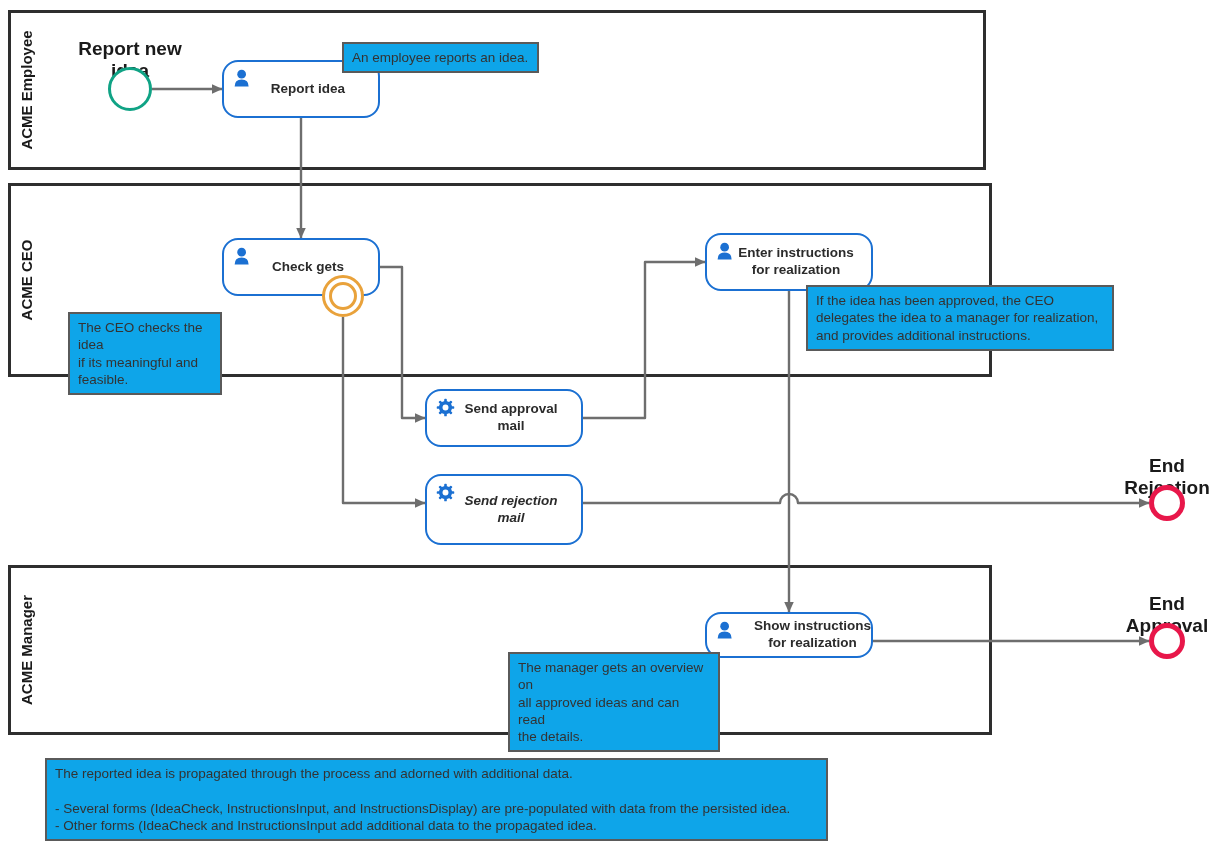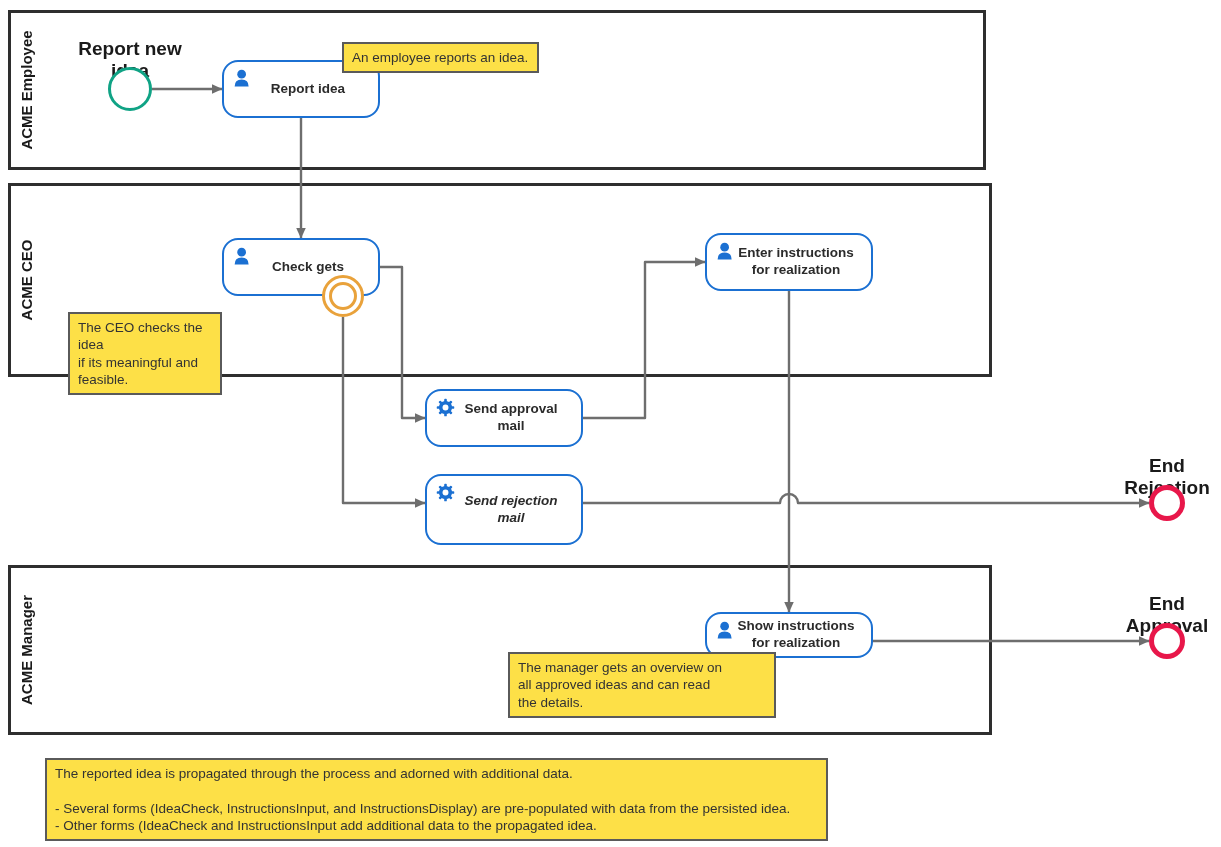--- a/index.html
+++ b/index.html
@@ -18,21 +18,21 @@
 
   .event{position:absolute;border-radius:50%;background:#ffffff;box-sizing:border-box;z-index:5;}
   .event-start{width:44px;height:44px;border:3px solid #10a385;}
   .event-end{width:36px;height:36px;border:5px solid #e8174a;}
   .boundary-outer{position:absolute;width:42px;height:42px;border:3px solid #e9a23b;border-radius:50%;
     background:#ffffff;box-sizing:border-box;z-index:5;display:flex;align-items:center;justify-content:center;}
   .boundary-inner{width:28px;height:28px;border:3px solid #e9a23b;border-radius:50%;box-sizing:border-box;}
 
   .event-label{position:absolute;font-weight:bold;font-size:19px;color:#1a1a1a;text-align:center;z-index:5;}
 
-  .note{position:absolute;background:#fde047;border:2px solid #5a5a5a;color:#333333;font-size:13.5px;
+  .note{position:absolute;background:#0ea5e9;border:2px solid #5a5a5a;color:#333333;font-size:13.5px;
     line-height:1.28;padding:5px 8px;box-sizing:border-box;white-space:pre-line;z-index:6;}
 </style>
 </head>
 <body>
 
 <div class="canvas">
 
   <div class="lane" style="left:8px;top:10px;width:978px;height:160px;"></div>
   <div class="lane" style="left:8px;top:183px;width:984px;height:194px;"></div>
   <div class="lane" style="left:8px;top:565px;width:984px;height:170px;"></div>
@@ -110,21 +110,21 @@
         <rect x="10.5" y="2" width="3" height="20" rx="1" transform="rotate(90 12 12)"></rect>
         <rect x="10.5" y="2" width="3" height="20" rx="1" transform="rotate(135 12 12)"></rect>
         <circle cx="12" cy="12" r="7.5"></circle>
       </g>
       <circle cx="12" cy="12" r="3.4" fill="#fff"></circle>
     </svg>
     <div class="task-label">Send rejection
 mail</div>
   </div>
 
-  <div class="task" style="left:705px;top:612px;width:168px;height:46px;">
+  <div class="task" style="left:705px;top:612px;width:168px;height:46px;justify-content:flex-end;">
     <svg class="task-icon" viewBox="0 0 24 24">
       <circle cx="11" cy="7" r="5" fill="currentColor"></circle>
         <path d="M3 21 q0 -8 8 -8 q8 0 8 8 z" fill="currentColor"></path>
     </svg>
     <div class="task-label">Show instructions
 for realization</div>
   </div>
 
   <div class="boundary-outer" style="left:322px;top:275px;">
     <div class="boundary-inner"></div>
@@ -133,21 +133,24 @@
   <div class="event-label" style="left:1107px;top:455px;width:120px;">End Rejection</div>
   <div class="event event-end" style="left:1149px;top:485px;"></div>
 
   <div class="event-label" style="left:1107px;top:593px;width:120px;">End Approval</div>
   <div class="event event-end" style="left:1149px;top:623px;"></div>
 
   <div class="note" style="left:342px;top:42px;width:197px;">An employee reports an idea.</div>
   <div class="note" style="left:68px;top:312px;width:154px;">The CEO checks the idea
 if its meaningful and
 feasible.</div>
-  <div class="note" style="left:508px;top:652px;width:268px;">The manager gets an overview on
+  <div class="note" style="left:806px;top:285px;width:308px;">If the idea has been approved, the CEO
+delegates the idea to a manager for realization,
+and provides additional instructions.</div>
+  <div class="note" style="left:508px;top:652px;width:212px;">The manager gets an overview on
 all approved ideas and can read
 the details.</div>
   <div class="note" style="left:45px;top:758px;width:783px;">The reported idea is propagated through the process and adorned with additional data.
 
 - Several forms (IdeaCheck, InstructionsInput, and InstructionsDisplay) are pre-populated with data from the persisted idea.
 - Other forms (IdeaCheck and InstructionsInput add additional data to the propagated idea.</div>
 
 </div>
 
 </body></html>

